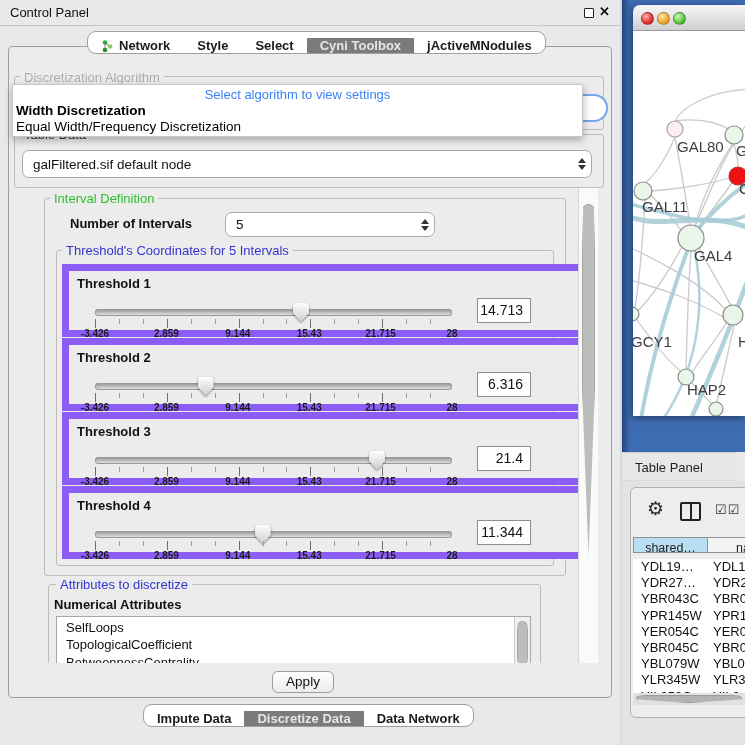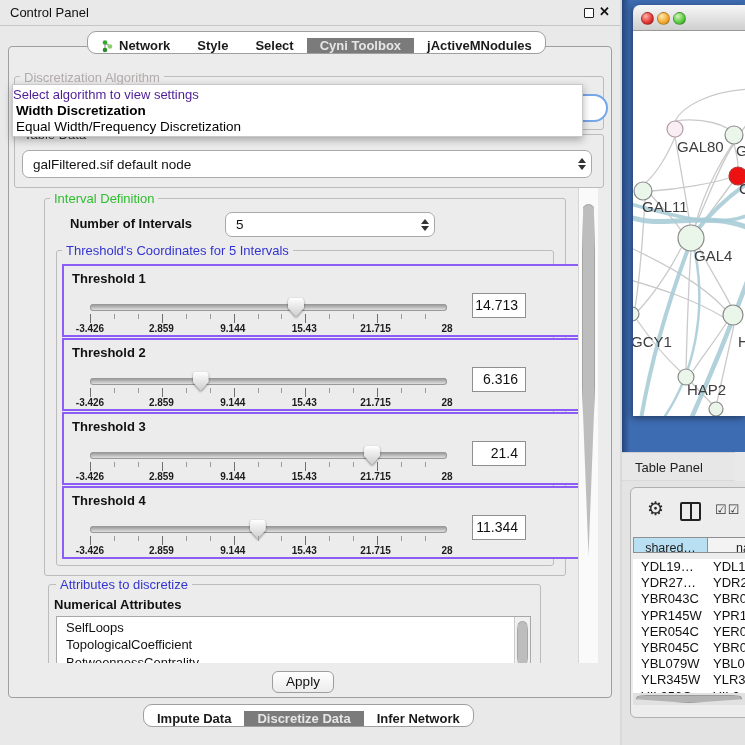--- a/index.html
+++ b/index.html
@@ -30,32 +30,32 @@
   
   .combo{background:#fff;border:1px solid #a9a9a9;border-radius:7px;font-size:13.5px;color:#111;display:flex;align-items:center}
   .combo .val{padding-left:10px;flex:1;overflow:hidden;white-space:nowrap}
   .spinner{width:18px;display:flex;flex-direction:column;align-items:center;justify-content:center;gap:2px}
   .spinner i{width:0;height:0;border-left:4px solid transparent;border-right:4px solid transparent}
   .spinner .up{border-bottom:5px solid #333}
   .spinner .dn{border-top:5px solid #333}
 
   
   #algo-popup{left:12px;top:84px;width:571px;height:53px;background:#fff;border:1px solid #c9c9c9;box-shadow:0 3px 8px rgba(0,0,0,.3);z-index:5}
-  #algo-popup .hint{position:absolute;left:0;right:0;top:2px;font-size:13px;color:#4c1d95}
+  #algo-popup .hint{position:absolute;left:0;right:0;top:2px;text-align:center;font-size:13px;color:#3b82f6}
   #algo-popup .opt1{position:absolute;left:3px;top:18px;font-size:13.5px;font-weight:bold;color:#000;white-space:nowrap}
   #algo-popup .opt2{position:absolute;left:3px;top:34px;font-size:13.5px;color:#000;white-space:nowrap}
   #algo-combo-frag{left:540px;top:94px;width:68px;height:28px;background:#fff;border:2.5px solid #74a7ea;border-radius:14px;z-index:1}
 
   
   #scroll-viewport{left:14px;top:188px;width:584px;height:475px;overflow:hidden}
   #vscrollbar{left:578px;top:188px;width:20px;height:475px;background:#fafafa;border-left:1px solid #d6d6d6;z-index:3}
   #vscrollbar .thumb{position:absolute;left:3px;top:16px;width:13px;height:352px;background:#bdbdbd;border:1px solid #a4a4a4;border-radius:7px}
 
   
-  .thr-panel{position:absolute;left:48px;width:584px;height:73px;background:#ececec;border:2px solid #8b5cf6}
+  .thr-panel{position:absolute;left:48px;width:584px;height:73px;background:#ececec;border:7px solid #8b5cf6}
   .thr-panel .tl{position:absolute;left:8px;top:5px;font-size:13px;font-weight:bold;color:#111}
   .track{position:absolute;left:26px;top:38px;width:357px;height:7px;border-radius:4px;background:linear-gradient(#8f8f8f,#ededed);box-shadow:inset 0 0 0 1px #999}
   .thumbwrap{position:absolute;top:-6px;width:0;filter:drop-shadow(0 1px 1px rgba(0,0,0,.45))}
   .thumb{position:absolute;left:-8px;width:16px;height:19px;background:linear-gradient(#fefefe,#cdcdcd);clip-path:polygon(10% 0,90% 0,100% 14%,100% 52%,50% 100%,0 52%,0 14%)}
   .ticks{position:absolute;left:26px;top:48px;width:358px;height:9px;background-image:
      repeating-linear-gradient(to right,#6f6f6f 0 1px,transparent 1px 20%),
      repeating-linear-gradient(to right,#9a9a9a 0 1px,transparent 1px 6.6666%);
      background-size:calc(100% + 1px) 9px,calc(100% + 1px) 5px;background-repeat:no-repeat}
   .ticklbls{position:absolute;left:26px;top:57px;width:357px;height:12px}
   .ticklbls span{position:absolute;transform:translateX(-50%);font-size:10px;font-weight:bold;color:#1c1c1c;white-space:nowrap}
@@ -282,21 +282,21 @@
   <div id="apply-btn" class="abs">Apply</div>
 
   <div id="bottom-tabs" class="abs tabstrip">
     <div class="tab">
         <span>Impute Data</span>
       </div>
     <div class="tab sel">
         <span>Discretize Data</span>
       </div>
     <div class="tab">
-        <span>Infer Network</span>
+        <span>Data Network</span>
       </div>
   </div>
 
   <div id="edge-strip" class="abs"></div>
   <div id="desktop" class="abs">
       <div class="shade"></div>
     </div>
 
   <div id="net-window" class="abs">
     <div id="net-titlebar">

